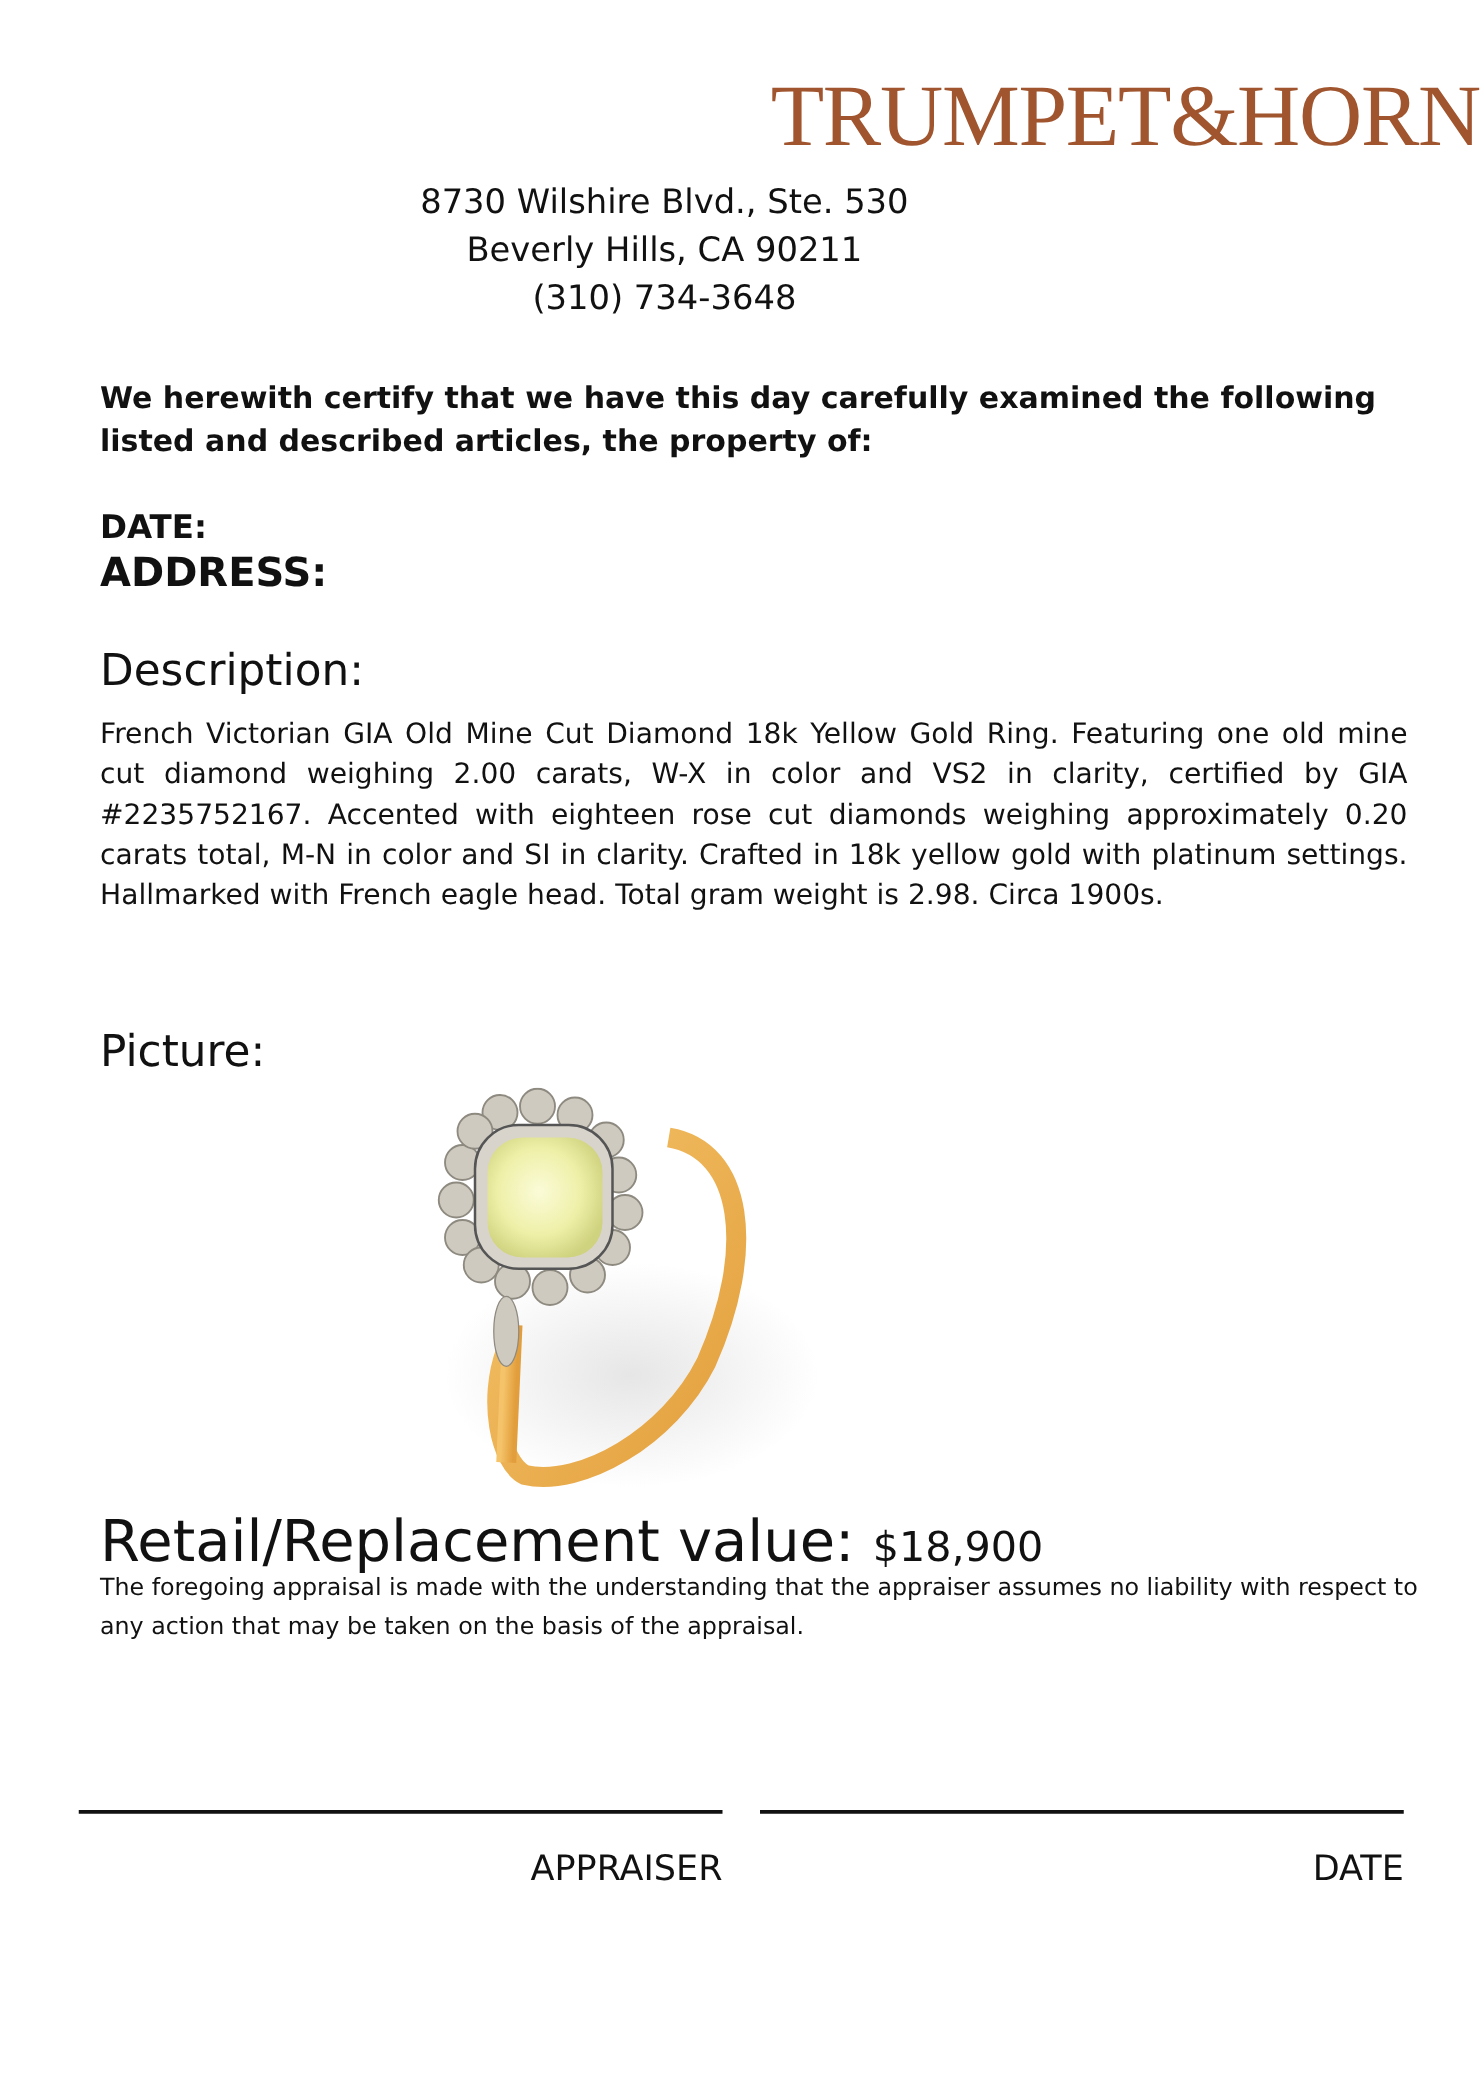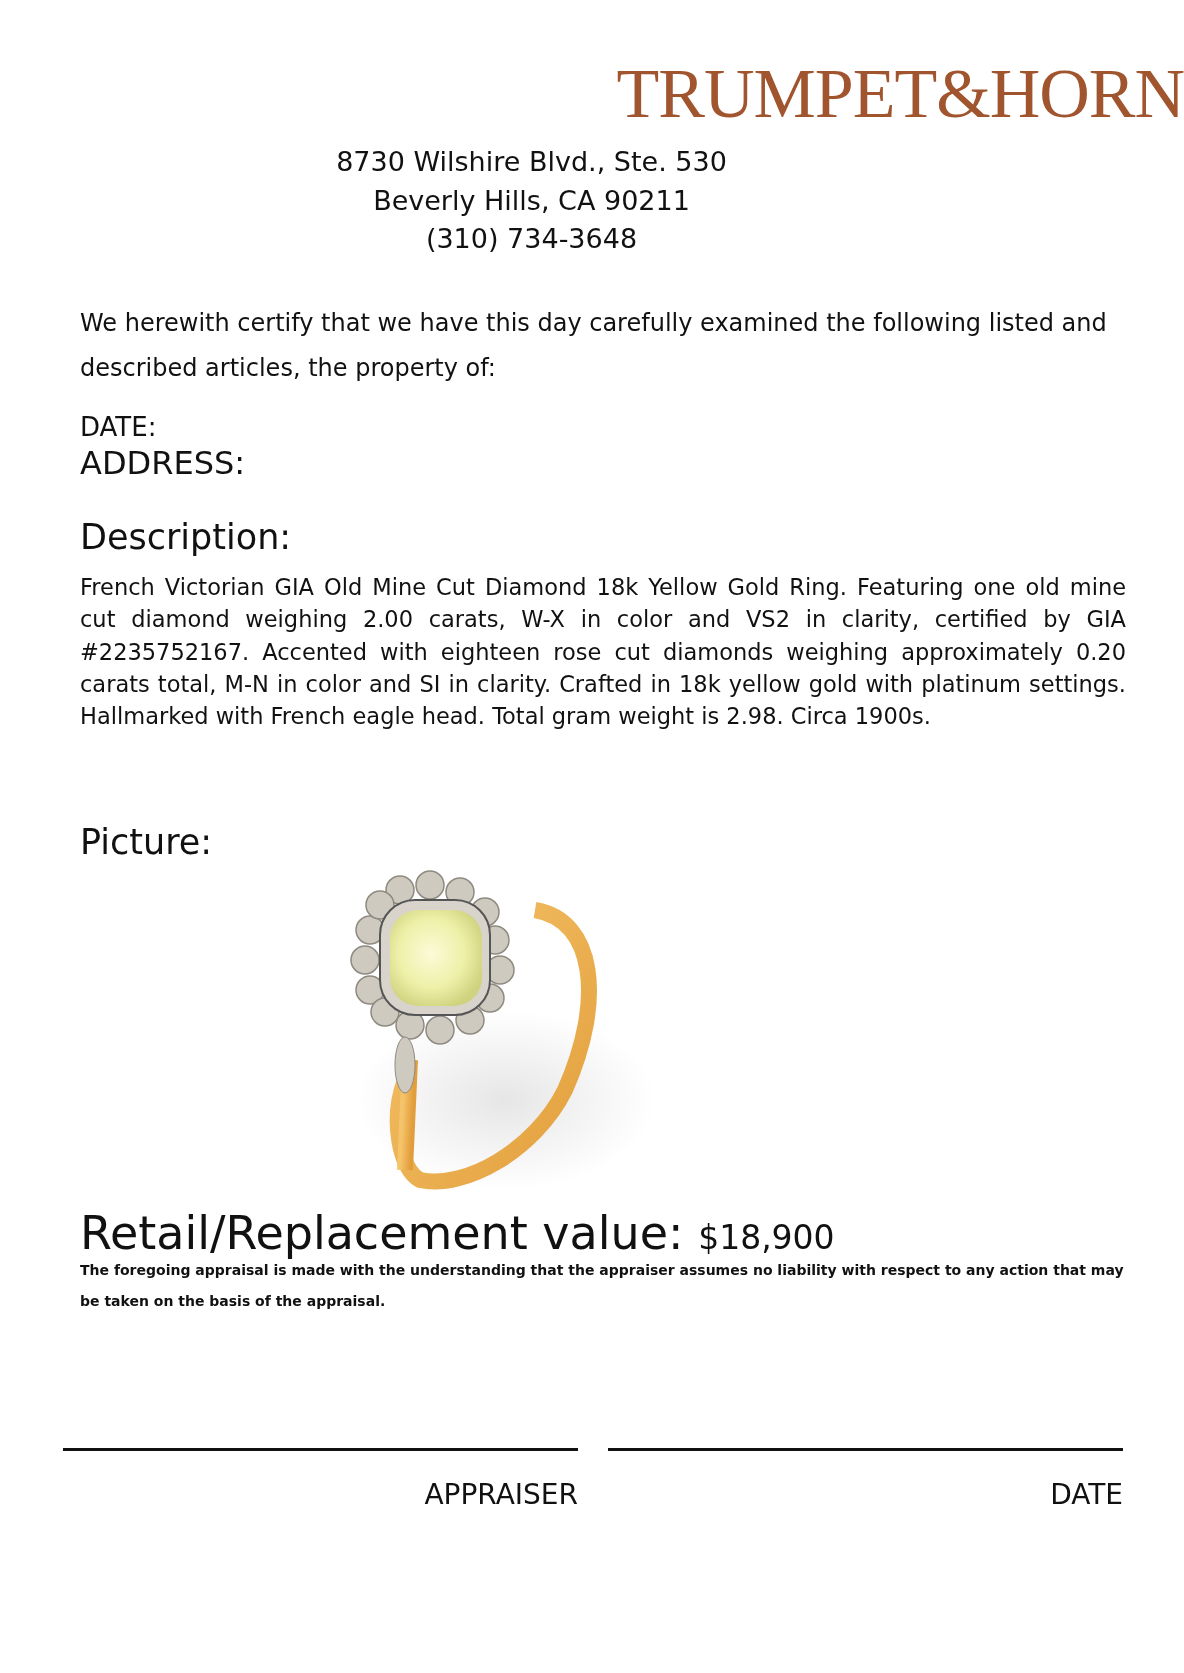--- a/index.html
+++ b/index.html
@@ -1,25 +1,25 @@
 <!DOCTYPE html>
 <html><head>
 <meta charset="utf-8">
 <style>
   html,body{margin:0;padding:0;background:#fff;}
   body{width:1184px;height:1673px;position:relative;overflow:hidden;font-family:"DejaVu Sans","Liberation Sans",sans-serif;color:#111;}
   .logo{position:absolute;left:0;width:1184px;top:54px;text-align:right;font-family:"Liberation Serif","DejaVu Serif",serif;font-size:70px;letter-spacing:-1px;color:#a0552e;line-height:80px;}
   .addr{position:absolute;left:0;width:1035px;text-align:center;font-size:27px;line-height:39px;color:#111;margin-left:14px;}
-  .p{position:absolute;left:80px;width:1046px;font-size:24px;line-height:45px;}
+  .p{position:absolute;left:80px;width:1046px;font-size:24px;line-height:35px;font-weight:bold;}
   .h2{position:absolute;left:80px;font-size:35px;line-height:44px;}
   .desc{position:absolute;left:80px;width:1046px;font-size:22.5px;line-height:32.3px;text-align:justify;}
   .ring{position:absolute;left:335px;top:870px;width:330px;height:330px;}
   .value{position:absolute;left:80px;top:1205px;font-size:46px;line-height:56px;}
   .value .amt{font-size:33px;}
-  .disc{position:absolute;left:80px;top:1255px;width:1060px;font-size:14px;line-height:31px;font-weight:bold;}
+  .disc{position:absolute;left:80px;top:1255px;width:1060px;font-size:19px;line-height:31px;}
   .line{position:absolute;top:1448px;height:3px;background:#111;}
   .sig{position:absolute;top:1478px;font-size:28px;text-align:right;}
 </style>
 </head>
 <body>
 
 <div class="logo">TRUMPET&amp;HORN</div>
 <div class="addr" style="top:142px">8730 Wilshire Blvd., Ste. 530</div>
 <div class="addr" style="top:181px">Beverly Hills, CA 90211</div>
 <div class="addr" style="top:219px">(310) 734-3648</div>

